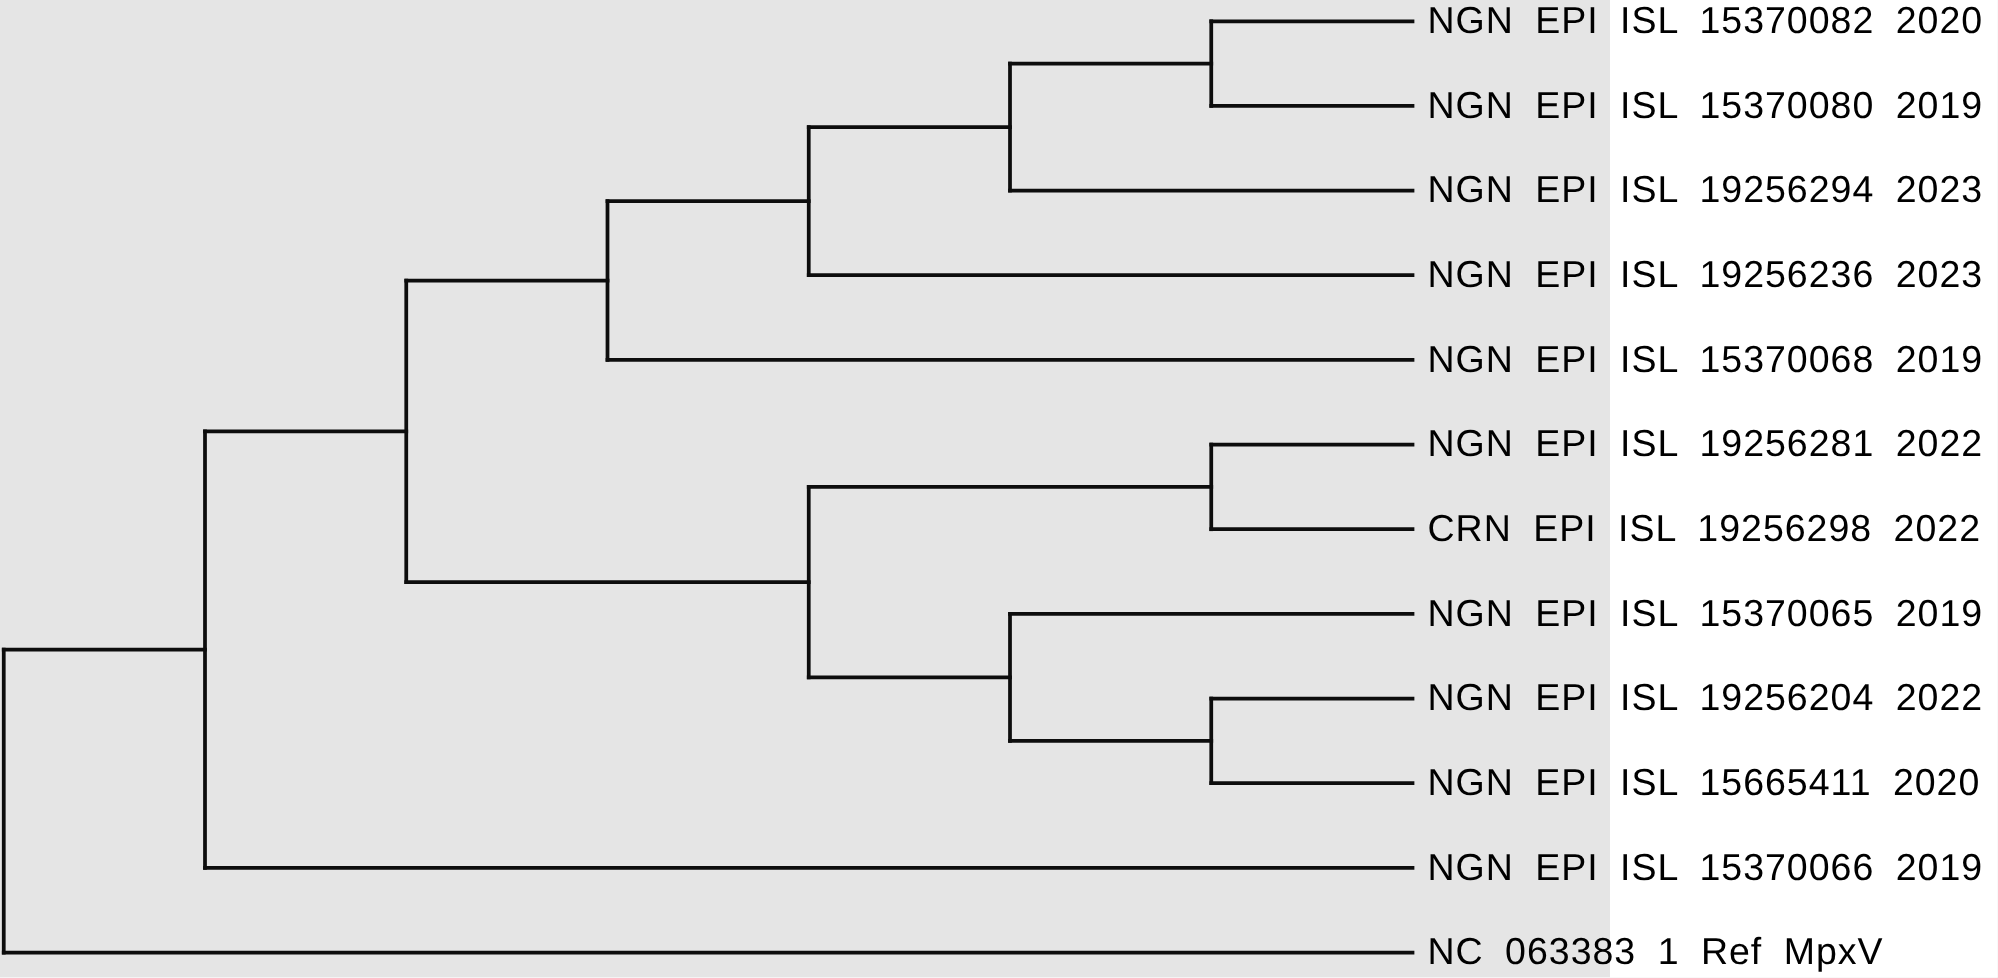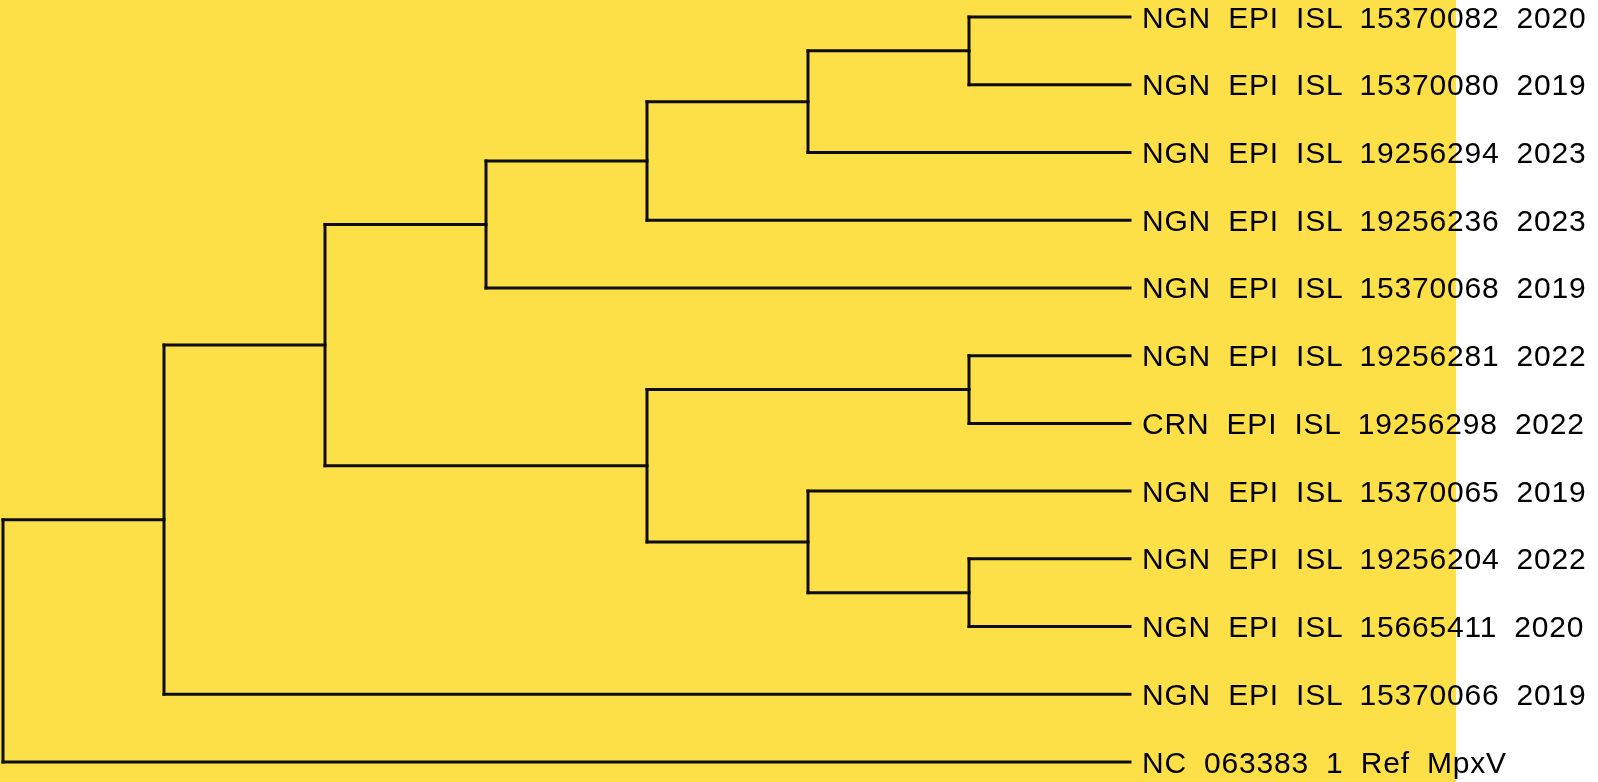--- a/index.html
+++ b/index.html
@@ -4,23 +4,23 @@
 <style>
   html, body {
     margin: 0;
     padding: 0;
     background: #ffffff;
     width: 1598px;
     height: 782px;
     overflow: hidden;
   }
   .figure-wrap {
-    width: 1456px;
+    width: 1288px;
     height: 782px;
-    background: #fde047;
+    background: #e5e5e5;
   }
   svg {
     display: block;
   }
   svg text.taxon {
     font-family: "Liberation Sans", sans-serif;
     font-size: 30px;
     letter-spacing: 0.8px;
     word-spacing: 8px;
     fill: #000000;

